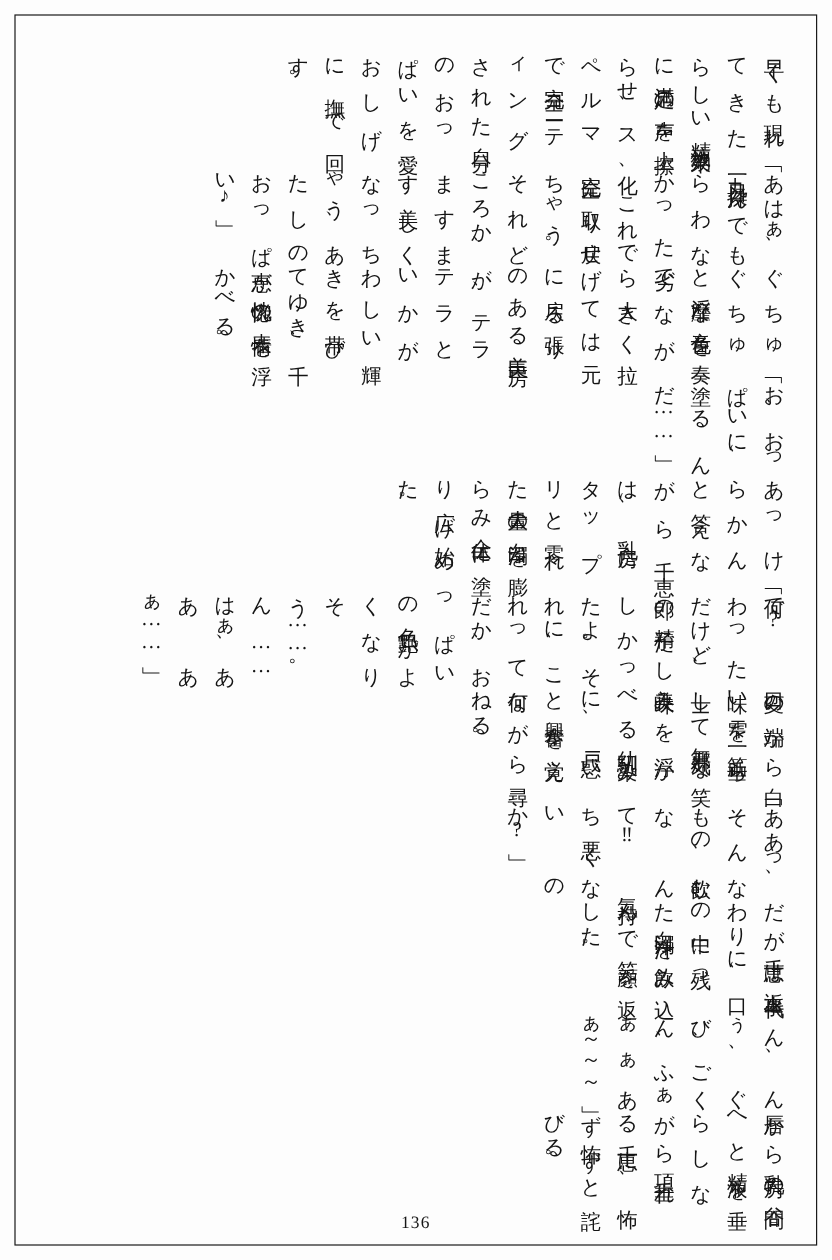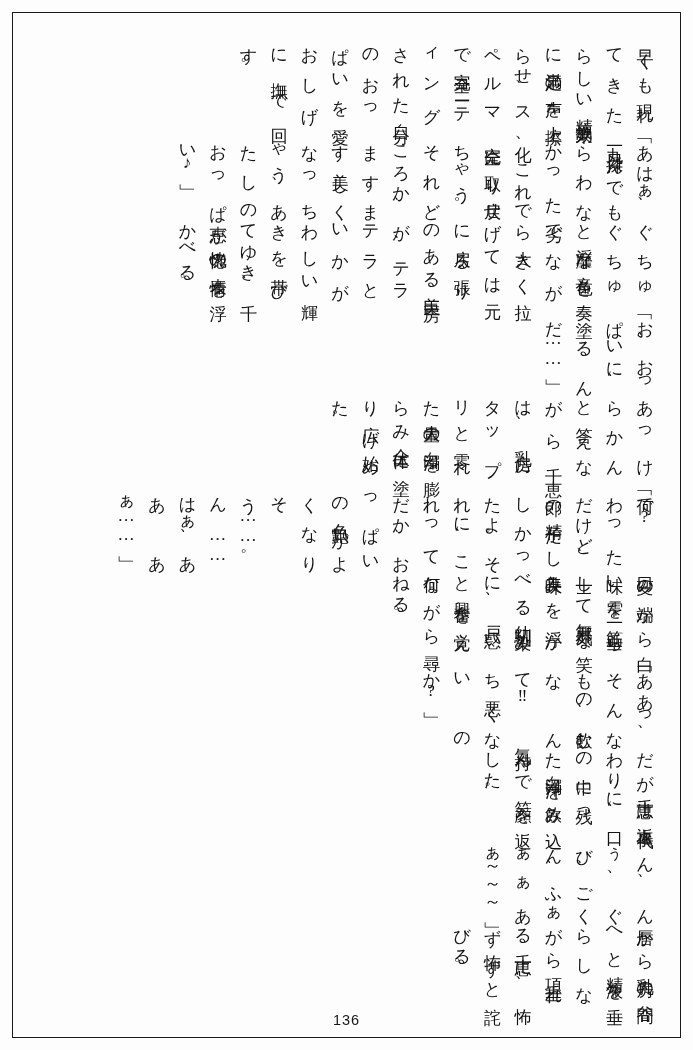--- a/index.html
+++ b/index.html
@@ -67,21 +67,21 @@
     padding-top: 17px;
   }
 
   .page-number {
     position: absolute;
     left: 0;
     right: 0;
     bottom: 22px;
     text-align: center;
     font-size: 14.5px;
-    font-family: Liberation Sans, sans-serif;
+    font-family: Liberation Serif, serif;
     color: #161616;
     letter-spacing: 1px;
   }
 </style>
 </head>
 <body>
 
 <div class="page">
   <div class="page-border"></div>
 

